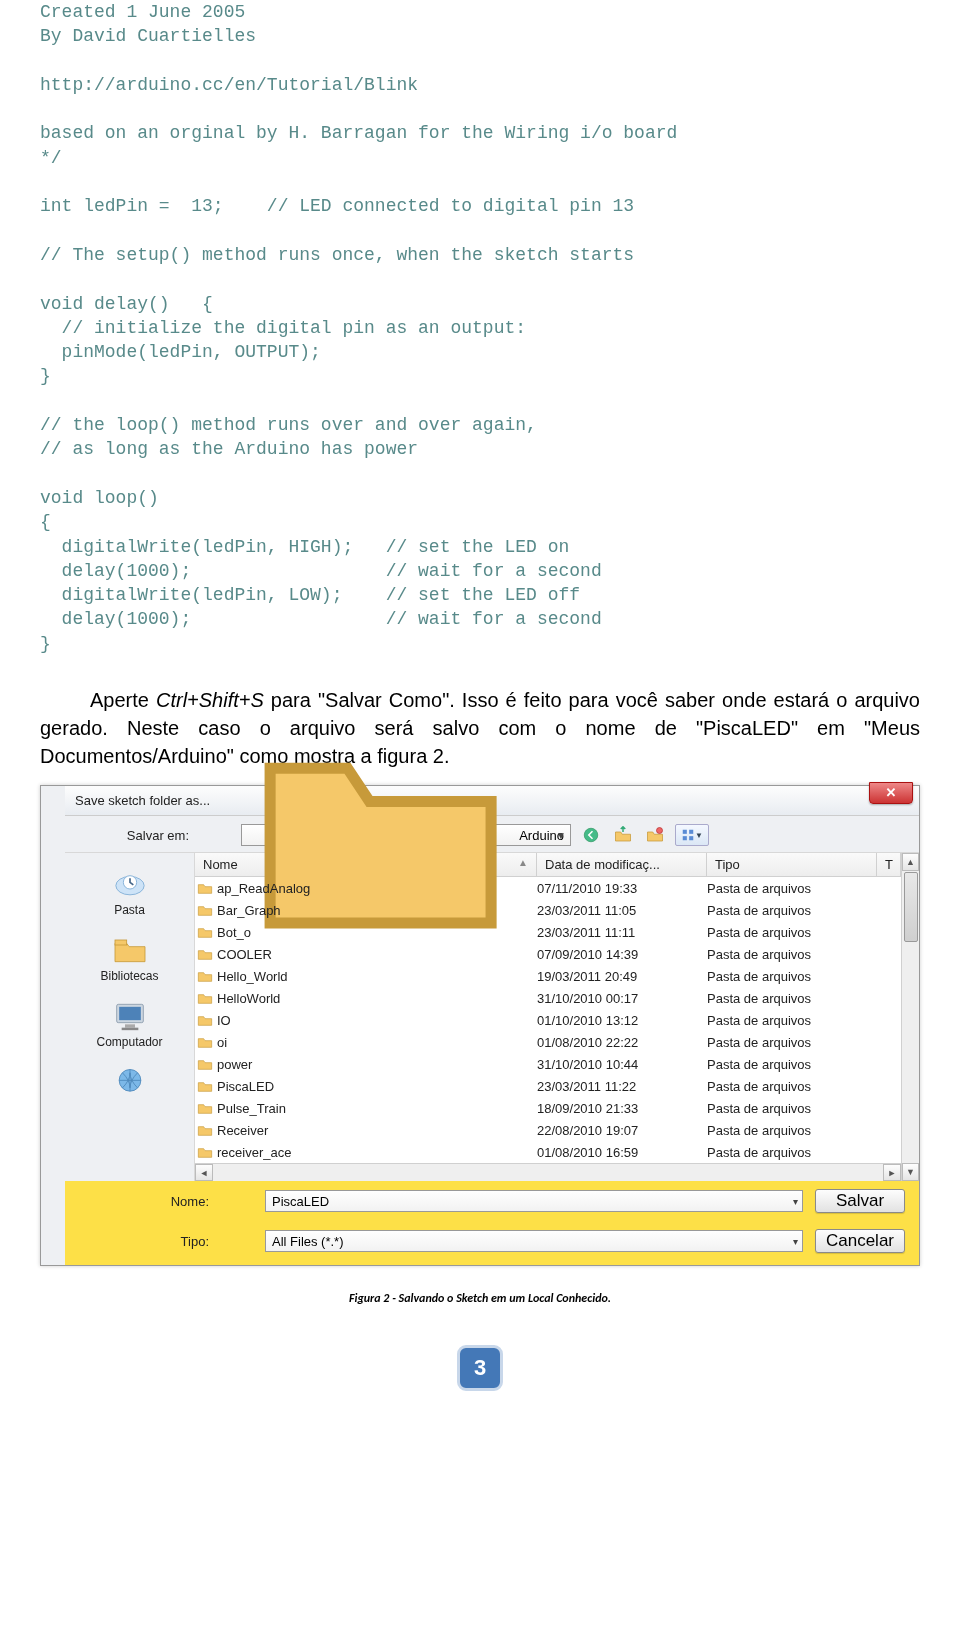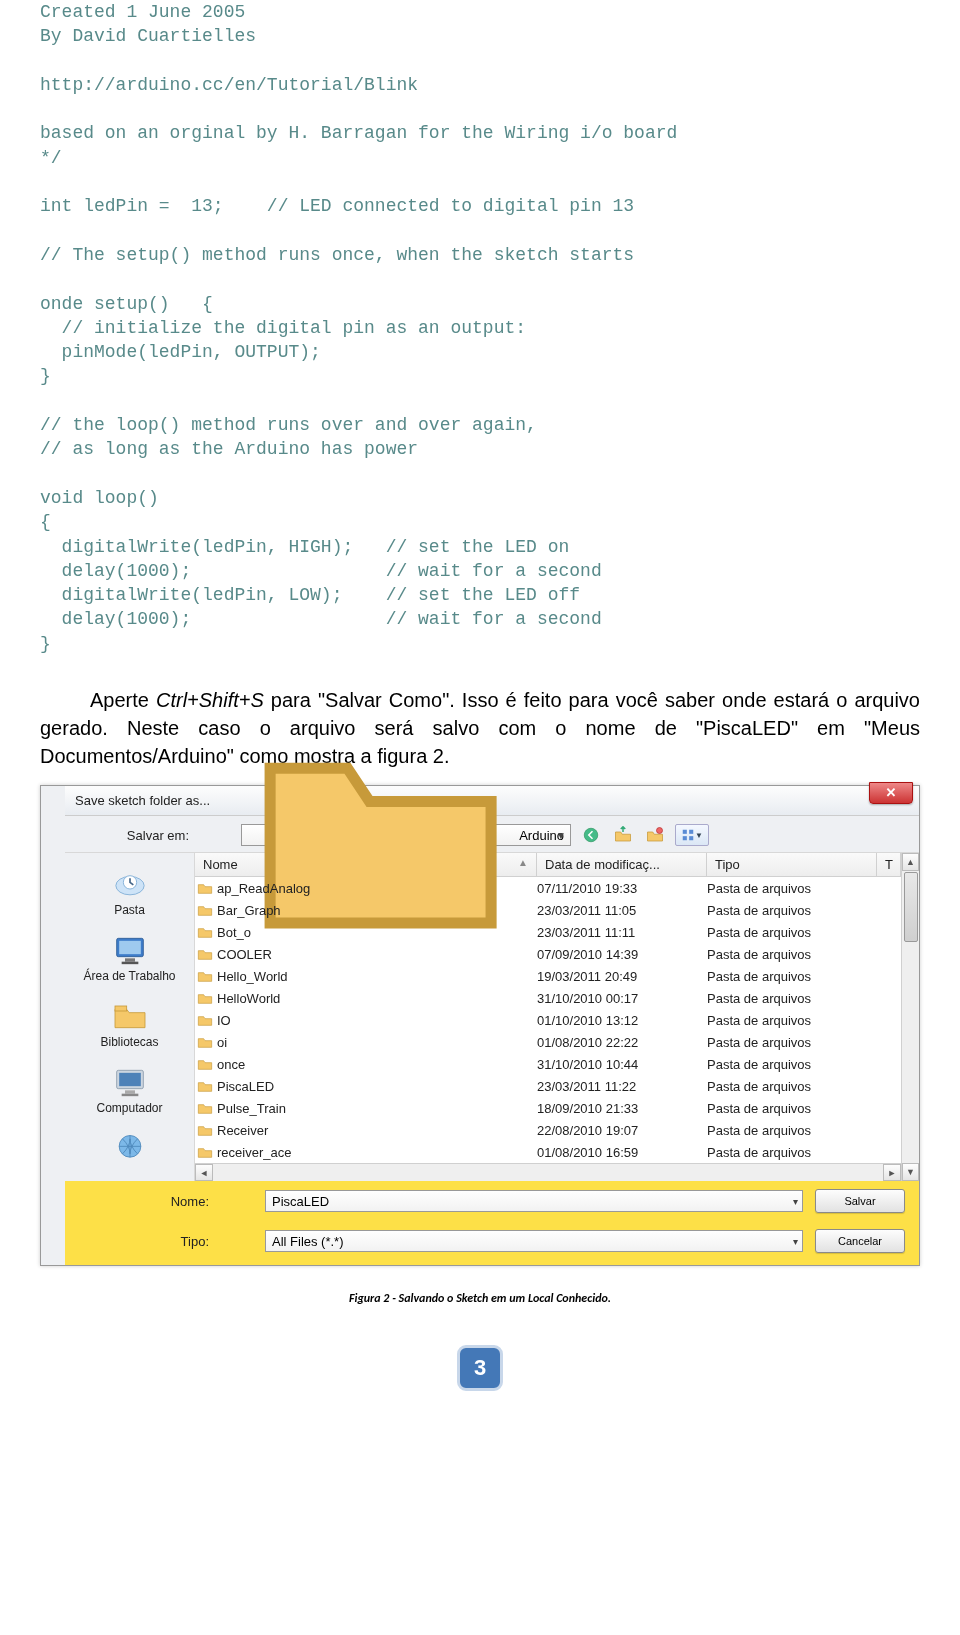--- a/index.html
+++ b/index.html
@@ -39,40 +39,40 @@
   .row .ftype { width:170px; }
   .row .ft { width:24px; }
   .scrollbar-v { width:18px; background:#efefef; border-left:1px solid #d0d0d0; display:flex; flex-direction:column; align-items:center; }
   .scrollbar-v .arrow { height:18px; width:100%; background:linear-gradient(#fdfdfd,#e5e5e5); border:1px solid #bbb; font-size:9px; text-align:center; line-height:16px; color:#555;}
   .scrollbar-v .thumb { flex:0 0 70px; width:14px; background:linear-gradient(#e8e8e8,#cfcfcf); border:1px solid #999; border-radius:2px; margin:1px 0;}
   .scrollbar-v .track { flex:1; }
   .scrollbar-h { height:18px; background:#efefef; border-top:1px solid #d0d0d0; display:flex; align-items:center;}
   .scrollbar-h .arrow { width:18px; height:100%; background:linear-gradient(#fdfdfd,#e5e5e5); border:1px solid #bbb; font-size:9px; text-align:center; line-height:16px; color:#555;}
   .scrollbar-h .track { flex:1; }
   .bottom { background:#fde047; padding:8px 14px 12px 14px; display:grid; grid-template-columns:130px 1fr 90px; gap:16px 12px; align-items:center;}
-  .btn { height:24px; border:1px solid #8a8a8a; border-radius:3px; background:linear-gradient(#fdfdfd,#e2e2e2); font-size:11px; text-align:center; line-height:22px; box-shadow:0 1px 1px rgba(0,0,0,0.15);}
+  .btn { height:24px; border:1px solid #8a8a8a; border-radius:3px; background:linear-gradient(#fdfdfd,#e2e2e2); font-size:17px; text-align:center; line-height:22px; box-shadow:0 1px 1px rgba(0,0,0,0.15);}
   .caption { text-align:center; font-family:Calibri,Arial,sans-serif; font-size:12px; font-weight:bold; font-style:italic; margin:25px 0 40px 0;}
   .pagebadge { width:46px; height:46px; border-radius:9px; background:#4478b7; color:#fff; font-size:22px; font-weight:bold; display:flex; align-items:center; justify-content:center; margin:40px auto 0 auto; border:3px solid #c8d7ea;}
 </style>
 </head>
 <body>
 
 <div class="code"><span>Created 1 June 2005</span>
 <span>By David Cuartielles</span>
 
 <span>http://arduino.cc/en/Tutorial/Blink</span>
 
 <span>based on an orginal by H. Barragan for the Wiring i/o board</span>
 <span>*/</span>
 
 <span>int ledPin =  13;    // LED connected to digital pin 13</span>
 
 <span>// The setup() method runs once, when the sketch starts</span>
 
-<span>onde setup()   {</span>
+<span>void delay()   {</span>
 <span>  // initialize the digital pin as an output:</span>
 <span>  pinMode(ledPin, OUTPUT);</span>
 <span>}</span>
 
 <span>// the loop() method runs over and over again,</span>
 <span>// as long as the Arduino has power</span>
 
 <span>void loop()</span>
 <span>{</span>
 <span>  digitalWrite(ledPin, HIGH);   // set the LED on</span>
@@ -132,29 +132,20 @@
 
   <div class="mainarea">
     <div class="places">
       <div class="place">
         <svg viewBox="0 0 48 40">
             <ellipse cx="24" cy="22" rx="17" ry="11" fill="#cde3f7" stroke="#7aa9d4"></ellipse>
             <circle cx="24" cy="18" r="8" fill="#fff" stroke="#7aa9d4"></circle>
             <path d="M24 13v5l4 3" stroke="#468" fill="none" stroke-width="2"></path>
           </svg>
         <span>Pasta</span>
-      </div>
-      <div class="place">
-        <svg viewBox="0 0 48 40">
-            <rect x="8" y="6" width="32" height="22" rx="2" fill="#3d7cc9" stroke="#2a5a94"></rect>
-            <rect x="11" y="9" width="26" height="16" fill="#9ecaef"></rect>
-            <rect x="18" y="30" width="12" height="4" fill="#777"></rect>
-            <rect x="14" y="34" width="20" height="3" fill="#555"></rect>
-          </svg>
-        <span>Área de Trabalho</span>
       </div>
       <div class="place">
         <svg viewBox="0 0 48 40">
             <path fill="#f5c869" stroke="#c79a3a" d="M6 12h14l3 4h19v18H6z"></path>
             <rect x="6" y="8" width="14" height="6" fill="#f5c869" stroke="#c79a3a"></rect>
           </svg>
         <span>Bibliotecas</span>
       </div>
       <div class="place">
         <svg viewBox="0 0 48 40">
@@ -270,21 +261,21 @@
                 <span class="fdate">01/08/2010 22:22</span>
                 <span class="ftype">Pasta de arquivos</span>
                 <span class="ft"></span>
               </div>
               <div class="row">
                 <span class="ficon">
                   <svg width="16" height="16" viewBox="0 0 24 24">
                     <path fill="#f5c869" stroke="#c79a3a" d="M2 7h8l2 3h10v10H2z"></path>
                   </svg>
                 </span>
-                <span class="fname">once</span>
+                <span class="fname">power</span>
                 <span class="fdate">31/10/2010 10:44</span>
                 <span class="ftype">Pasta de arquivos</span>
                 <span class="ft"></span>
               </div>
               <div class="row">
                 <span class="ficon">
                   <svg width="16" height="16" viewBox="0 0 24 24">
                     <path fill="#f5c869" stroke="#c79a3a" d="M2 7h8l2 3h10v10H2z"></path>
                   </svg>
                 </span>

